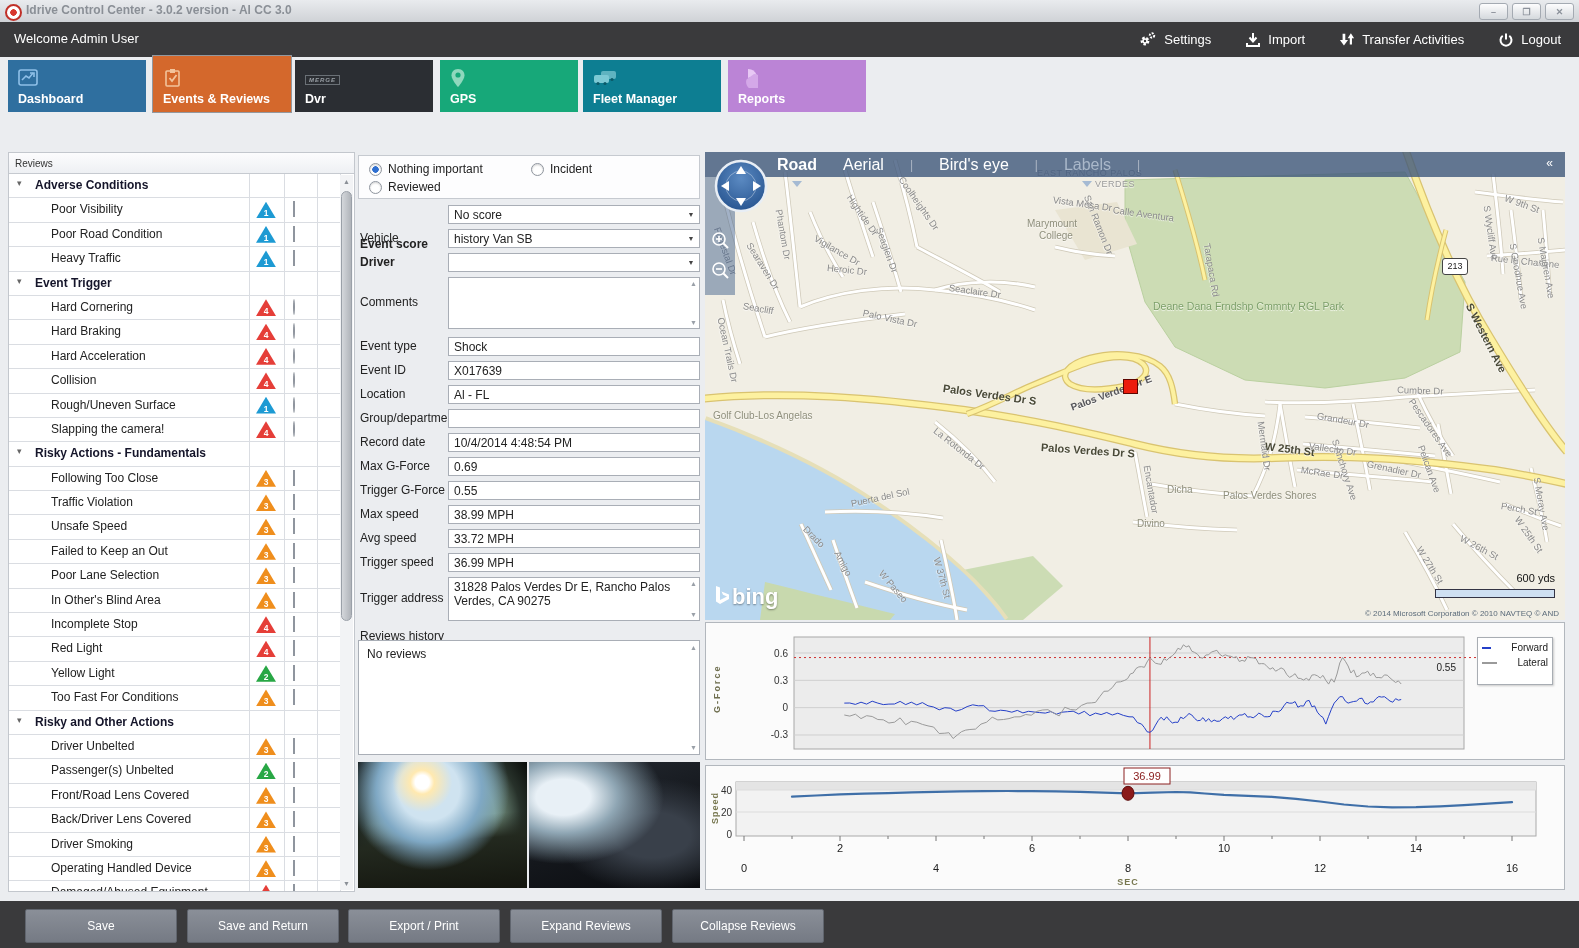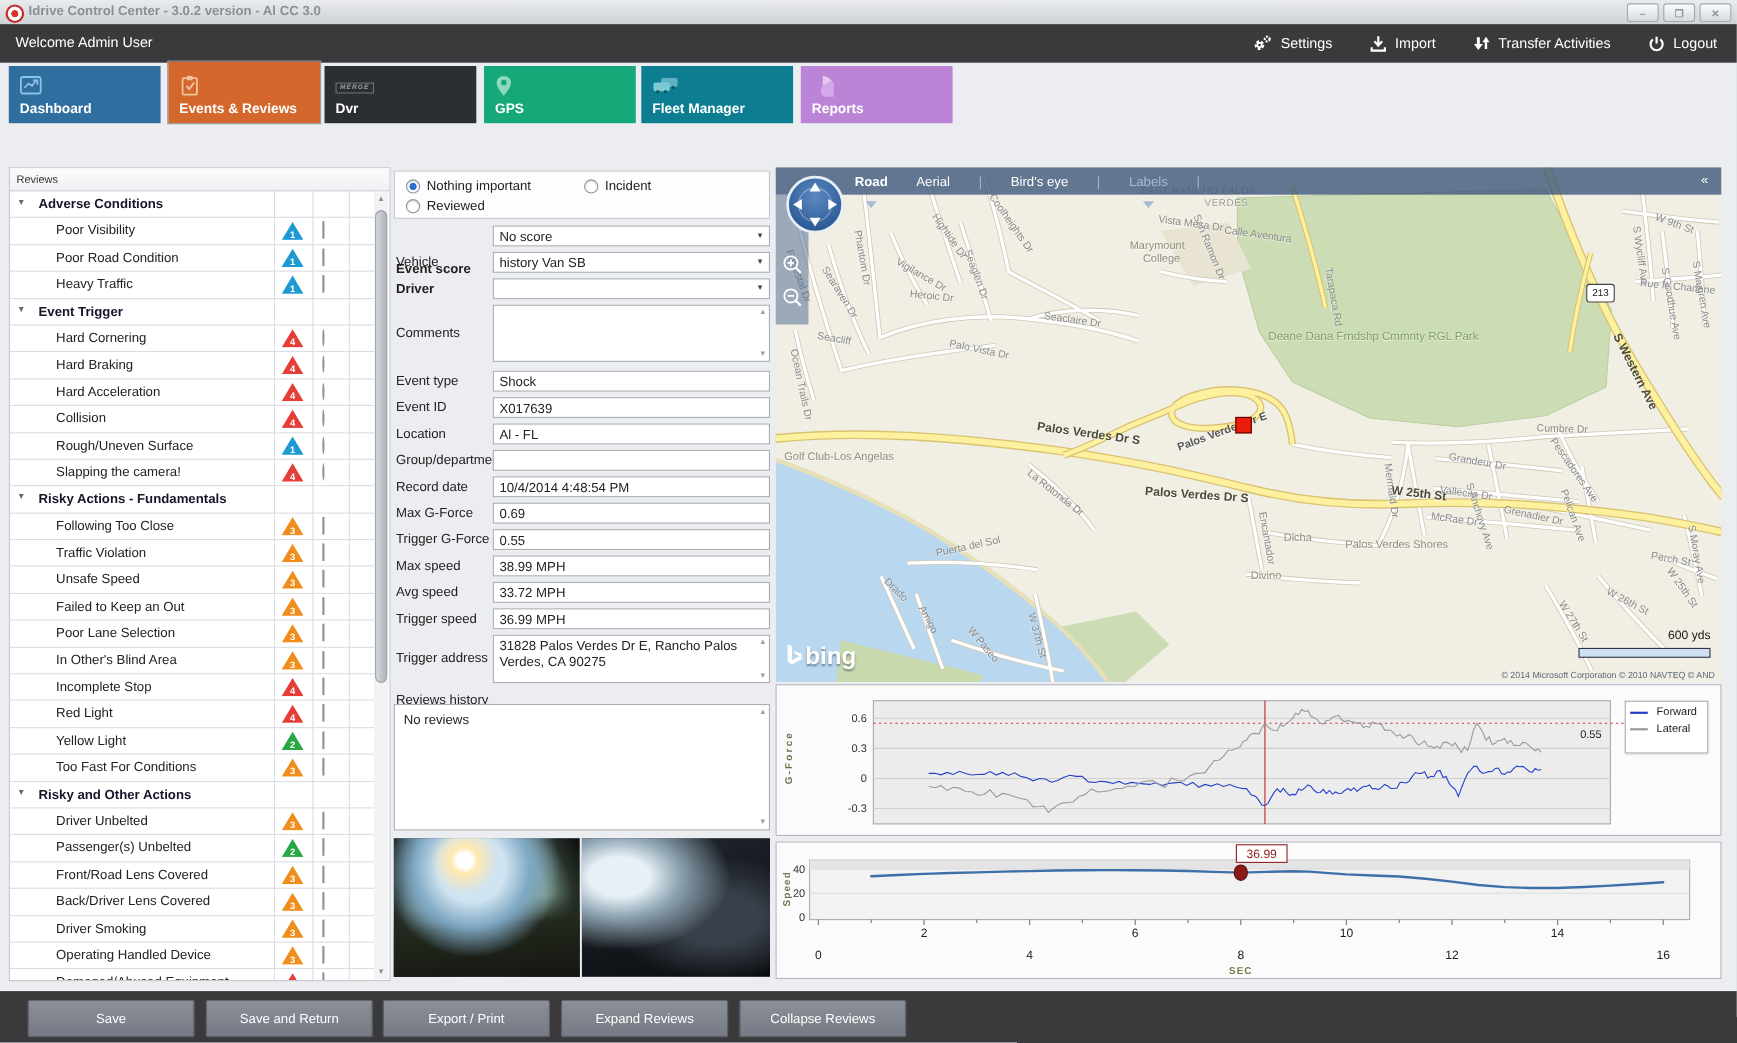--- a/index.html
+++ b/index.html
@@ -86,21 +86,21 @@
      radial-gradient(circle at 50% 45%,#7d9c8a 0 48%,#27312a 72%,#000 100%);}
   #thumb-cab{left:171px;width:171px;
     background:
      radial-gradient(ellipse at 20% 28%,#e8f0f6 0 14%,#8fa6b4 28%,rgba(20,28,36,0) 52%),
      radial-gradient(ellipse at 72% 58%,#39404a 0 22%,rgba(10,12,16,0) 55%),
      linear-gradient(160deg,#262c34 0%,#14171c 55%,#0a0c0f 100%);}
   
   #map{position:absolute;left:705px;top:152px;width:860px;height:468px;background:#f1eee4;overflow:hidden;}
   #mapbar{position:absolute;left:0;top:0;width:100%;height:25px;background:rgba(62,88,124,.8);z-index:5;}
   #mapmodes{position:absolute;left:72px;top:0;height:25px;display:flex;align-items:center;gap:26px;}
-  .mmode{color:#fff;font-size:12px;cursor:pointer;position:relative;}
+  .mmode{color:#fff;font-size:16px;cursor:pointer;position:relative;}
   .mmode.active{font-weight:bold;}
   .mmode.disabled{color:#aab8ca;}
   .msep{color:rgba(255,255,255,.45);font-size:12px;}
   .mptr{position:absolute;left:50%;top:25px;margin-left:-5px;width:0;height:0;
     border-left:5px solid transparent;border-right:5px solid transparent;border-bottom:6px solid rgba(160,182,210,.95);
     transform:rotate(180deg);}
   #mapcollapse{position:absolute;right:12px;top:4px;color:#fff;font-size:12px;cursor:pointer;z-index:6;}
   #zoomstrip{position:absolute;left:0;top:25px;width:30px;height:118px;background:rgba(70,100,142,.5);z-index:4;}
   #pan{position:absolute;left:8px;top:6px;z-index:6;cursor:pointer;}
   .mzoom{position:absolute;left:5px;z-index:6;cursor:pointer;}
@@ -121,21 +121,21 @@
     color:#fff;font-size:22px;font-weight:bold;letter-spacing:0;text-shadow:0 1px 2px rgba(0,0,0,.4);}
   #scale-label{position:absolute;right:10px;top:420px;font-size:11px;color:#111;z-index:5;}
   #scale-bar{position:absolute;right:10px;top:437px;width:118px;height:7px;background:#cfe0f2;
     border:1px solid #334;z-index:5;}
   #copyright{position:absolute;right:6px;bottom:2px;font-size:8px;color:#5b6b7a;z-index:5;}
   
   #gchart{position:absolute;left:705px;top:622px;width:860px;height:138px;background:#fbfbfb;
     border:1px solid #b2b7bd;box-sizing:border-box;}
   #glegend{position:absolute;left:771px;top:14px;width:74px;height:46px;background:#fff;
     border:1px solid #a8adb3;box-shadow:1px 1px 2px rgba(0,0,0,.2);font-size:10px;color:#222;}
-  .lrow{display:flex;align-items:center;gap:8px;padding:4px 4px 0 4px;}
+  .lrow{display:flex;align-items:center;gap:20px;padding:4px 4px 0 4px;}
   .lline{width:16px;height:2px;}
   #schart{position:absolute;left:705px;top:765px;width:860px;height:125px;background:#fbfbfb;
     border:1px solid #b2b7bd;box-sizing:border-box;}
   
   #footer{position:absolute;left:0;top:901px;width:1579px;height:47px;background:#3a3a3c;}
   .fbtn{position:absolute;top:8px;width:150px;height:32px;background:linear-gradient(#8a8f98,#757a84);
     border:1px solid #60656e;border-radius:2px;color:#fff;font-size:12px;display:flex;
     align-items:center;justify-content:center;cursor:pointer;}
 </style>
 </head>

